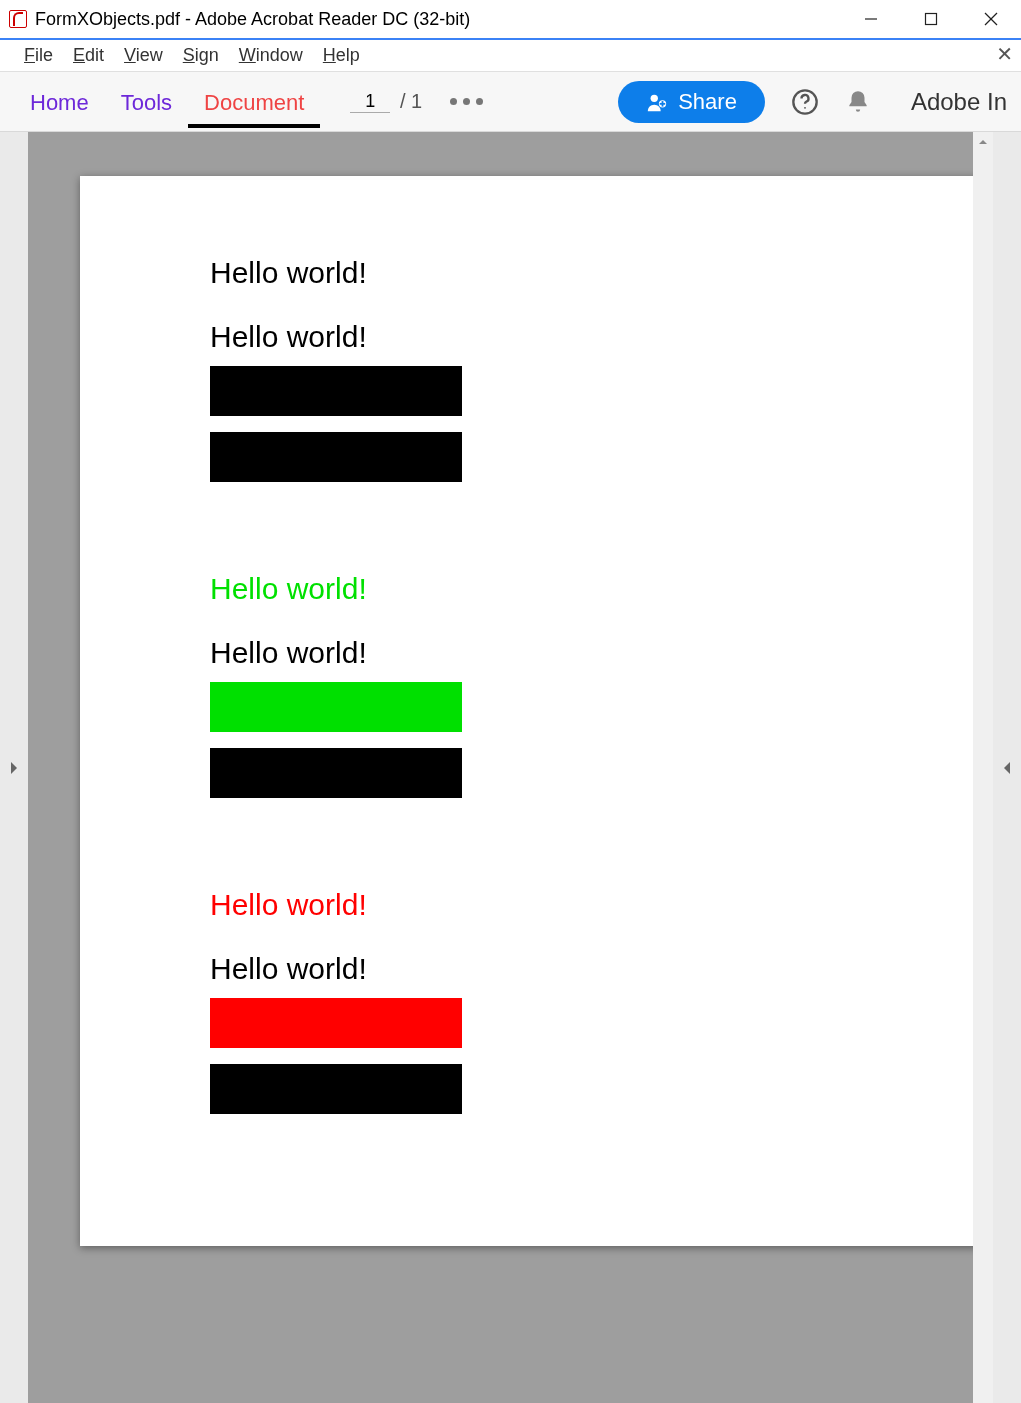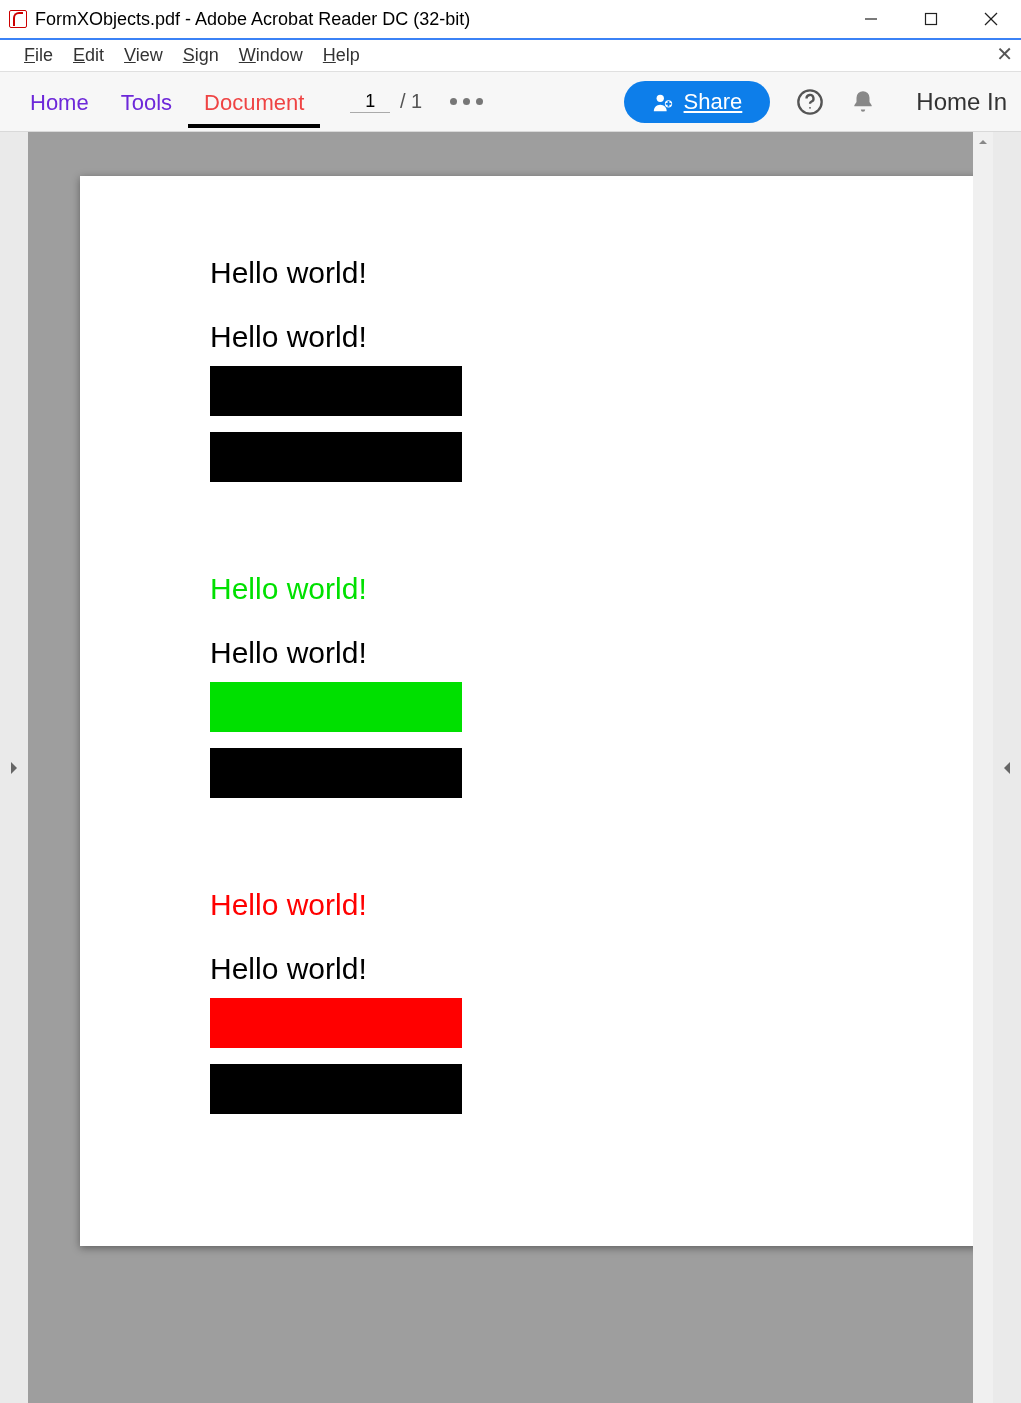--- a/index.html
+++ b/index.html
@@ -78,21 +78,21 @@
     background: transparent; font-size: 18px;
     margin-right: 4px;
   }
   .dots { margin-left: 28px; display:flex; gap:6px; }
   .dot { width:7px; height:7px; background:#777; border-radius:50%; }
   .spacer { flex: 1; }
   .share-btn {
     display:flex; align-items:center; gap:10px;
     background:#0d7eea; color:#fff;
     padding: 8px 28px; border-radius: 999px;
-    font-size:22px; font-weight:500;text-decoration:underline;
+    font-size:22px; font-weight:500;
   }
   .share-btn svg { fill:#fff; }
   .tool-icon { margin-left: 26px; color:#555; display:flex; align-items:center; justify-content:center; }
   .signin { margin-left: 40px; font-size: 24px; color:#333; font-weight:500; }
 
   
   .workarea {
     position: relative;
     height: calc(1403px - 40px - 32px - 60px);
     background: #eaeaea;
@@ -202,21 +202,21 @@
       <circle cx="12" cy="17" r="0.8" fill="#555" stroke="none"></circle>
     </svg>
   </div>
 
   <div class="tool-icon">
     <svg width="26" height="26" viewBox="0 0 24 24" fill="#888">
       <path d="M12 2a6 6 0 0 0-6 6v4l-2 3v1h16v-1l-2-3V8a6 6 0 0 0-6-6zM10 19a2 2 0 0 0 4 0z"></path>
     </svg>
   </div>
 
-  <div class="signin">Home In</div>
+  <div class="signin">Adobe In</div>
 </div>
 
 <div class="workarea">
   <div class="gutter">
     <svg width="10" height="16" viewBox="0 0 10 16">
         <path d="M2 2l6 6-6 6z"></path>
       </svg>
   </div>
 
   <div class="viewport">

